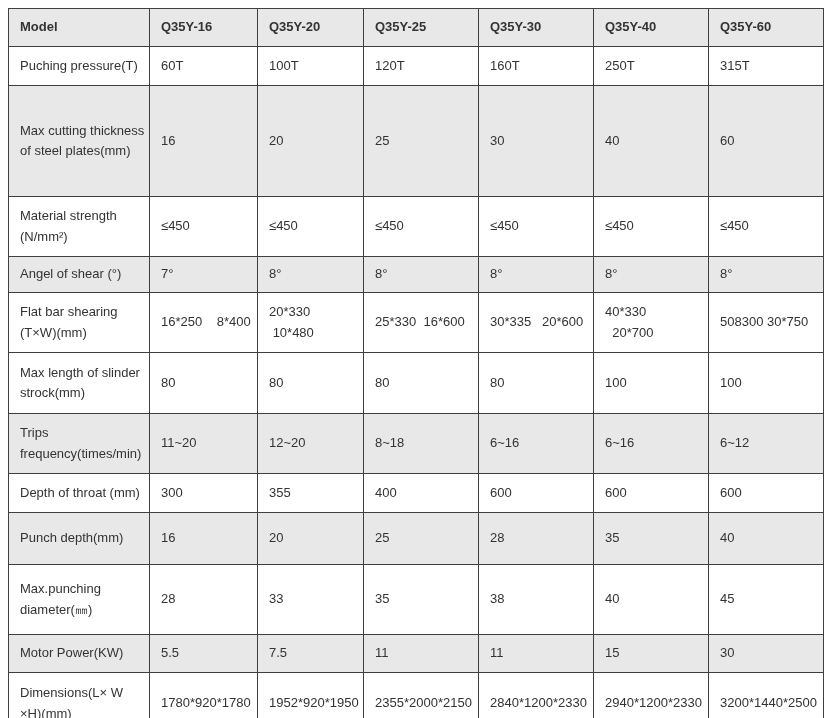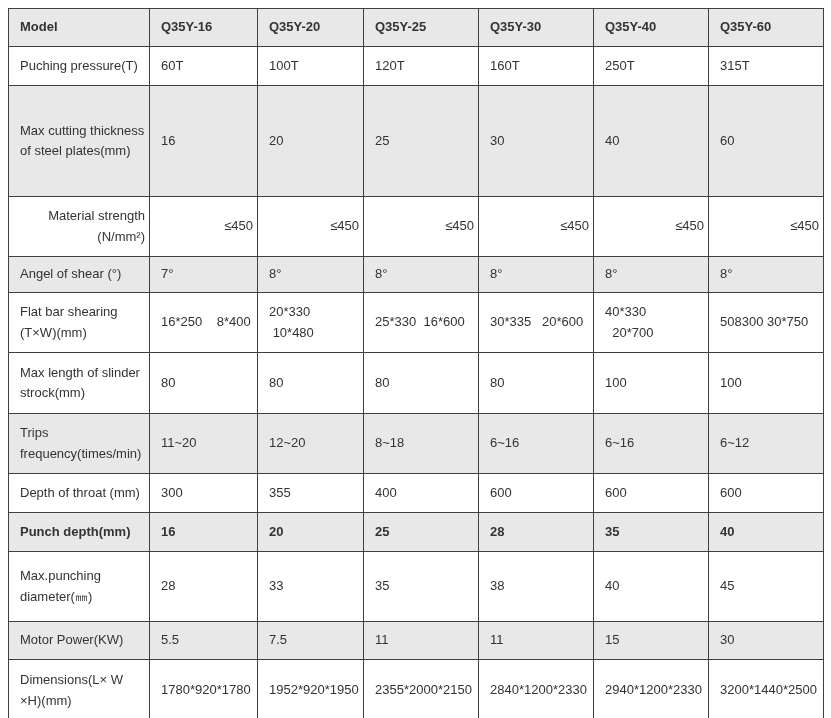--- a/index.html
+++ b/index.html
@@ -33,27 +33,27 @@
     line-height: 1.55;
     background: #ffffff;
   }
   thead td { font-weight: bold; }
   tr.shaded td { background: #e8e8e8; }
 
   
   thead tr              { height: 38px; }
   tbody tr:nth-child(1) { height: 39px; }
   tbody tr:nth-child(2) { height: 111px; }
-  tbody tr:nth-child(3) { height: 60px; text-align: right; }
+  tbody tr:nth-child(3) { height: 60px; }
   tbody tr:nth-child(4) { height: 36px; }
   tbody tr:nth-child(5) { height: 60px; }
   tbody tr:nth-child(6) { height: 61px; }
   tbody tr:nth-child(7) { height: 60px; }
   tbody tr:nth-child(8) { height: 39px; }
-  tbody tr:nth-child(9) { height: 39px; font-weight: bold; }
+  tbody tr:nth-child(9) { height: 52px; }
   tbody tr:nth-child(10){ height: 70px; }
   tbody tr:nth-child(11){ height: 38px; border-radius: 6px; }
   tbody tr:nth-child(12){ height: 62px; margin-top: 44px; }
 
   col.c-label { width: 141px; }
   col.c-1 { width: 108px; }
   col.c-2 { width: 106px; }
   col.c-3 { width: 115px; }
   col.c-4 { width: 115px; }
   col.c-5 { width: 115px; }

